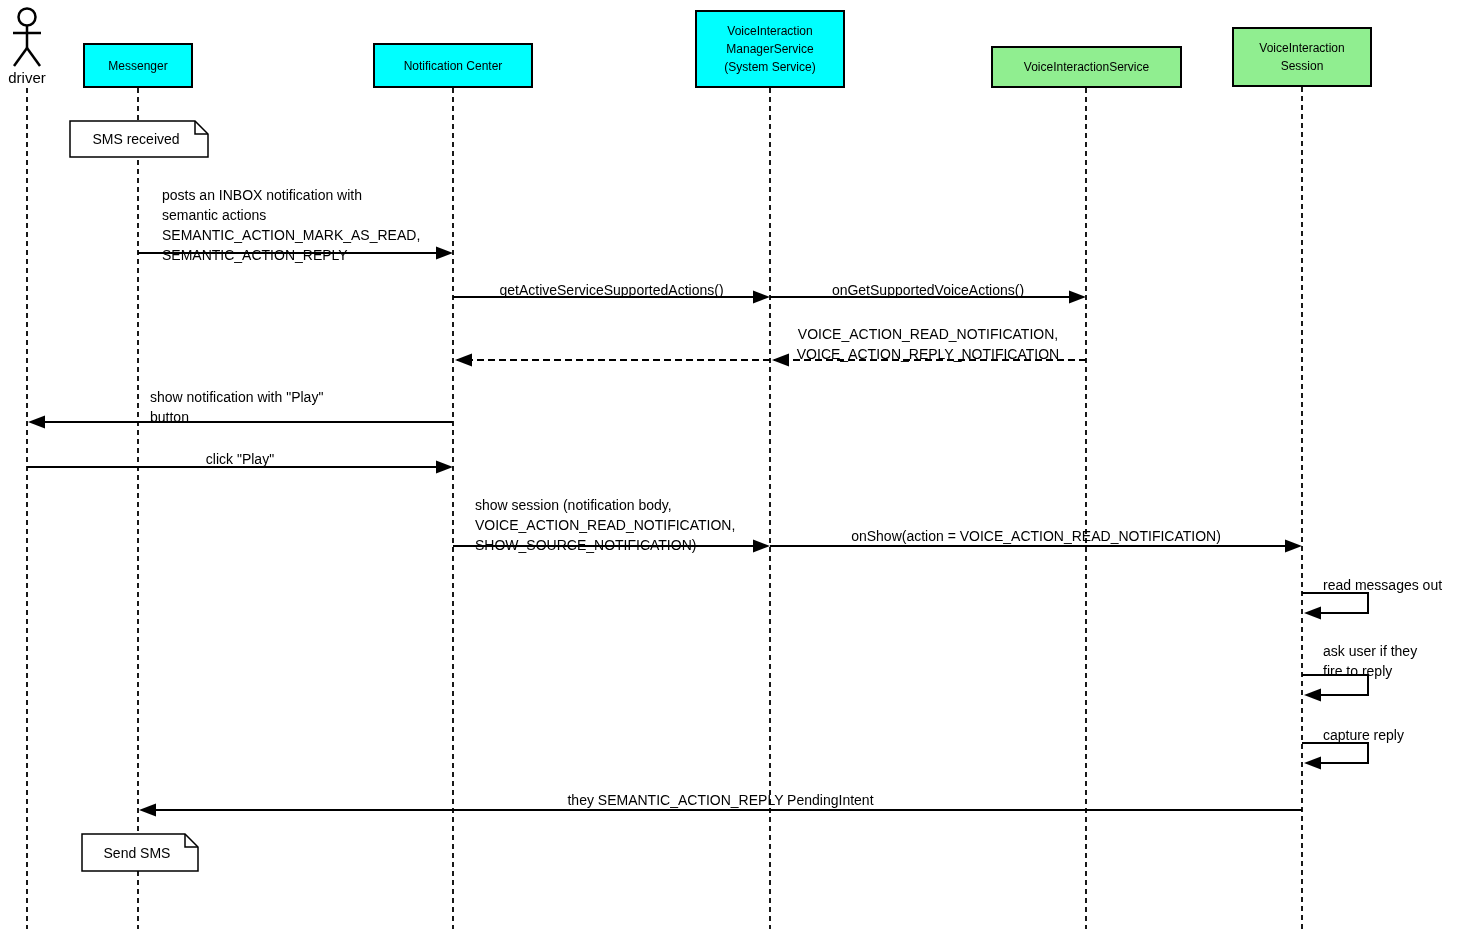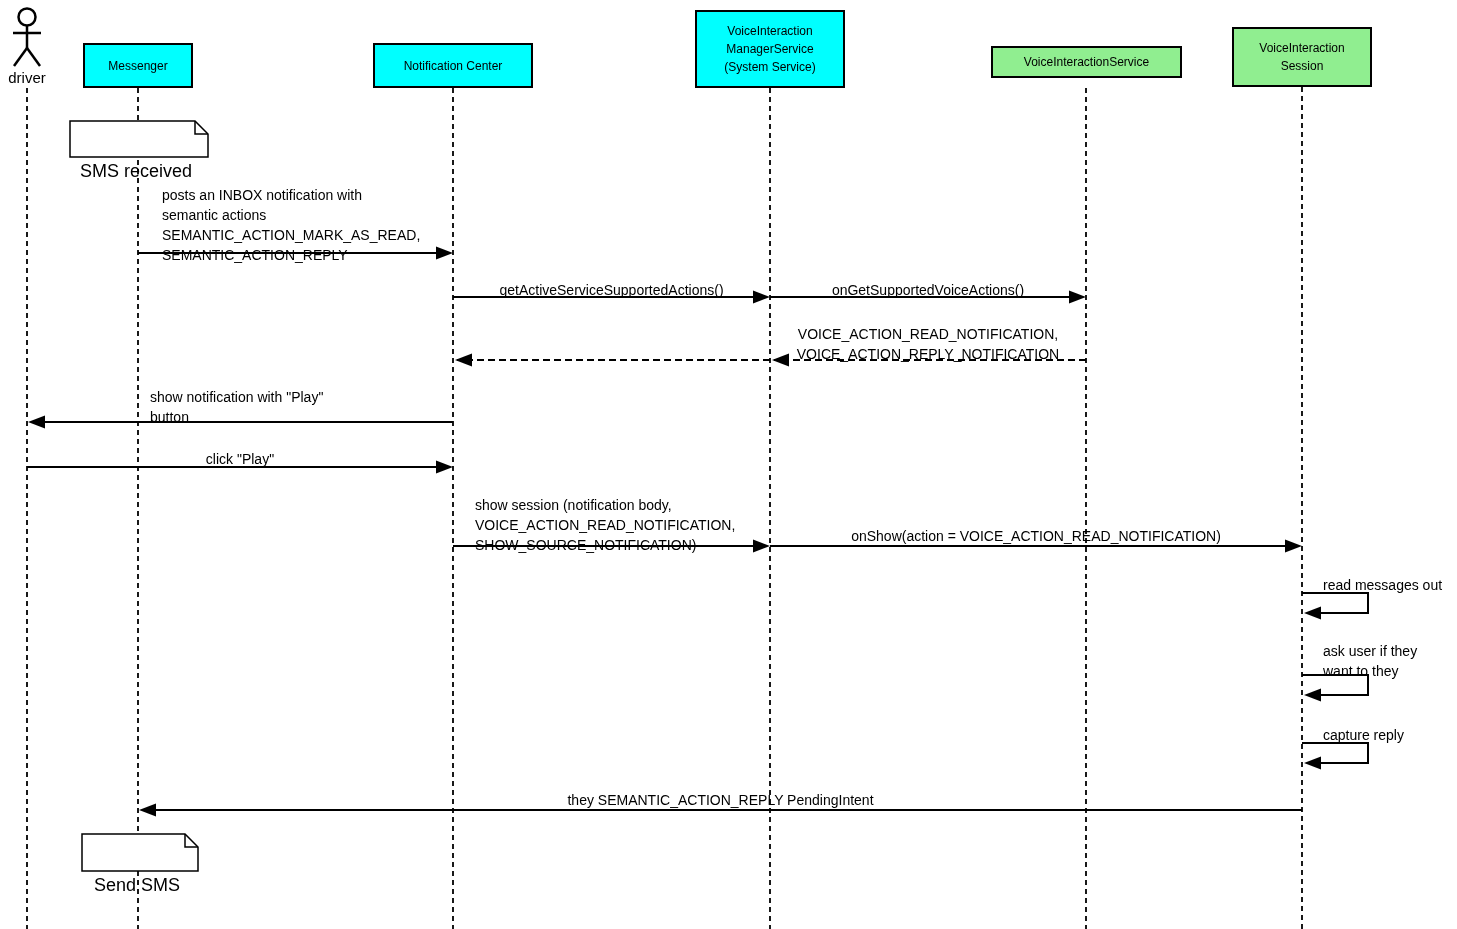--- a/index.html
+++ b/index.html
@@ -14,21 +14,21 @@
     text-align:center; font-size:12px; line-height:18px; white-space:pre-line;
   }
   .cyan  { background:#00ffff; }
   .green { background:#90ee90; }
   .label {
     position:absolute; font-size:14px; line-height:20px;
     white-space:pre-line; color:#000;
   }
   .center { text-align:center; }
   .actor-label { position:absolute; font-size:15px; text-align:center; }
-  .note-label { position:absolute; font-size:18px; text-align:center;margin-top:30px; }
+  .note-label { position:absolute; font-size:14px; text-align:center; }
 </style>
 </head>
 <body>
 
 <div class="diagram">
 
   <svg class="lines-layer" width="1457" height="929" viewBox="0 0 1457 929">
 
     <g stroke="#000" stroke-width="2.5" fill="none">
       <circle cx="27" cy="17" r="8.5"></circle>
@@ -93,21 +93,21 @@
     <span>Messenger</span>
   </div>
   <div class="pbox cyan" style="left:373px; top:43px; width:160px; height:45px;">
     <span>Notification Center</span>
   </div>
   <div class="pbox cyan" style="left:695px; top:10px; width:150px; height:78px;">
     <span>VoiceInteraction
 ManagerService
 (System Service)</span>
   </div>
-  <div class="pbox green" style="left:991px; top:46px; width:191px; height:32px;">
+  <div class="pbox green" style="left:991px; top:46px; width:191px; height:42px;">
     <span>VoiceInteractionService</span>
   </div>
   <div class="pbox green" style="left:1232px; top:27px; width:140px; height:60px;">
     <span>VoiceInteraction
 Session</span>
   </div>
 
   <div class="note-label" style="left:70px; top:131px; width:132px;">SMS received</div>
   <div class="note-label" style="left:82px; top:845px; width:110px;">Send SMS</div>
 
@@ -121,17 +121,17 @@
 VOICE_ACTION_REPLY_NOTIFICATION</div>
   <div class="label" style="left:150px; top:387px;">show notification with "Play"
 button</div>
   <div class="label center" style="left:27px; top:449px; width:426px;">click "Play"</div>
   <div class="label" style="left:475px; top:495px;">show session (notification body,
 VOICE_ACTION_READ_NOTIFICATION,
 SHOW_SOURCE_NOTIFICATION)</div>
   <div class="label center" style="left:770px; top:526px; width:532px;">onShow(action = VOICE_ACTION_READ_NOTIFICATION)</div>
   <div class="label" style="left:1323px; top:575px;">read messages out</div>
   <div class="label" style="left:1323px; top:641px;">ask user if they
-want to they</div>
+fire to reply</div>
   <div class="label" style="left:1323px; top:725px;">capture reply</div>
   <div class="label center" style="left:139px; top:790px; width:1163px;">they SEMANTIC_ACTION_REPLY PendingIntent</div>
 
 </div>
 
 </body></html>

